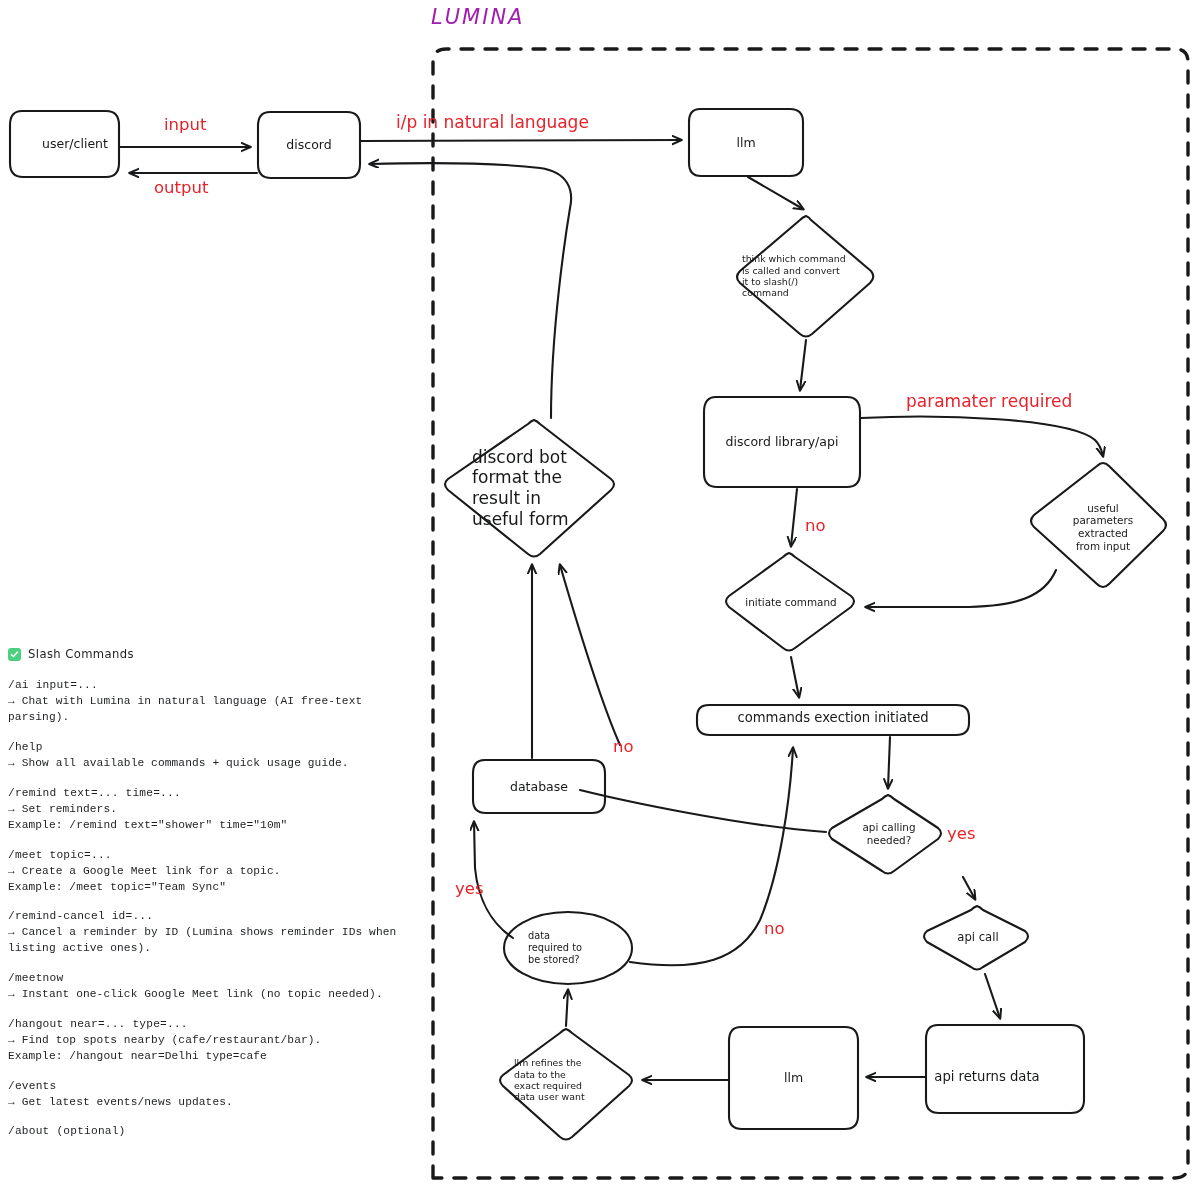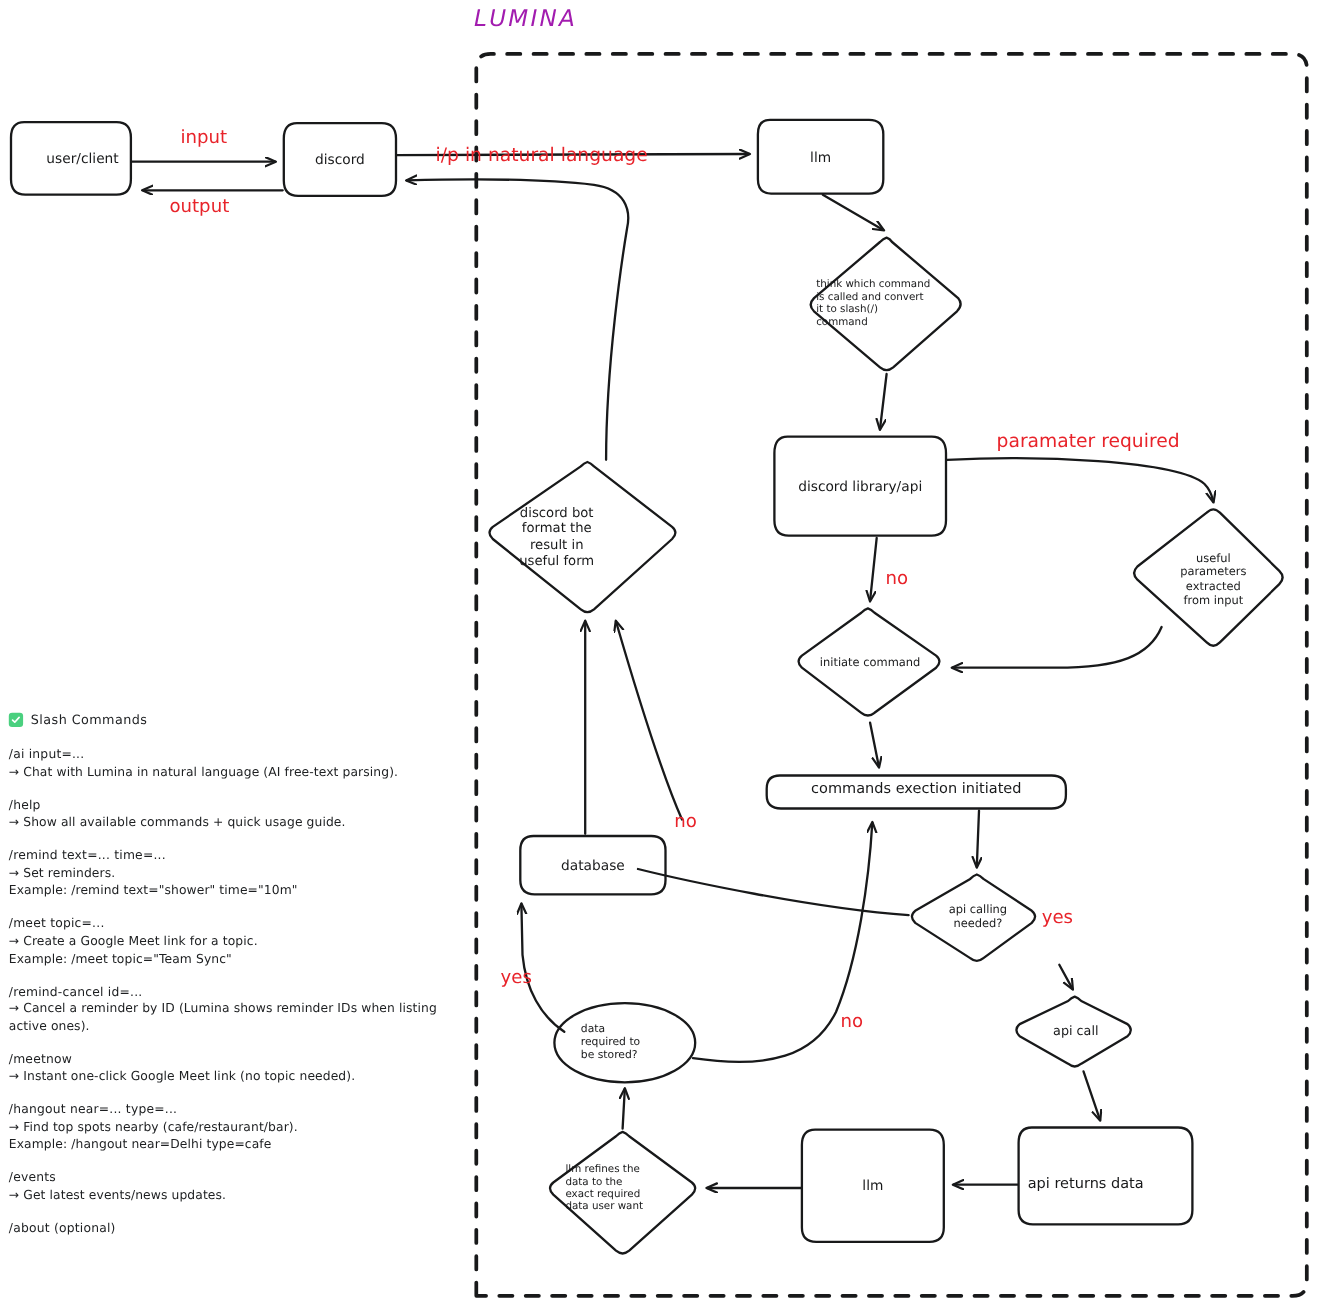--- a/index.html
+++ b/index.html
@@ -53,21 +53,21 @@
     margin-bottom:16px;
     font-size:11.6px;
     letter-spacing:.4px;
   }
   .checkbox{
     width:13px;height:13px;border-radius:3px;background:#4ad07f;
     display:inline-flex;align-items:center;justify-content:center;
     flex:0 0 auto;
   }
   .checkbox svg{display:block;}
-  .cmd-block{margin-bottom:14px;}
+  .cmd-block{margin-bottom:14px;font-family:Liberation Mono, monospace;}
   .cmd-name{letter-spacing:.2px;}
   .cmd-desc{letter-spacing:.1px;}
   .cmd-ex{letter-spacing:.1px;}
 </style>
 </head>
 <body>
 
 <div id="root">
 
   <svg id="canvas" viewBox="0 0 1200 1186">
@@ -193,30 +193,30 @@
 data to the
 exact required
 data user want</div>
 
   <div class="nodelabel" style="left:528px;top:924px;width:82px;height:48px;font-size:9.8px;text-align:left;justify-content:flex-start;">data
 required to
 be stored?</div>
 
   <div class="nodelabel" style="left:473px;top:760px;width:132px;height:53px;font-size:12.5px;">database</div>
 
-  <div class="nodelabel" style="left:472px;top:455px;width:140px;height:66px;font-size:12px;text-align:center;justify-content:flex-start;">discord bot
+  <div class="nodelabel" style="left:472px;top:455px;width:140px;height:66px;font-size:17px;text-align:left;justify-content:flex-start;">discord bot
 format the
 result in
 useful form</div>
 
   <div class="edgelabel" style="left:164px;top:115px;font-size:16.5px;">input</div>
 
   <div class="edgelabel" style="left:154px;top:178px;font-size:16.5px;">output</div>
 
-  <div class="edgelabel" style="left:396px;top:112px;font-size:17px;margin-top:19px;">i/p in natural language</div>
+  <div class="edgelabel" style="left:396px;top:112px;font-size:17px;">i/p in natural language</div>
 
   <div class="edgelabel" style="left:906px;top:391px;font-size:17px;">paramater required</div>
 
   <div class="edgelabel" style="left:805px;top:516px;font-size:16.5px;">no</div>
 
   <div class="edgelabel" style="left:947px;top:824px;font-size:16.5px;">yes</div>
 
   <div class="edgelabel" style="left:613px;top:737px;font-size:16.5px;">no</div>
 
   <div class="edgelabel" style="left:764px;top:919px;font-size:16.5px;">no</div>

